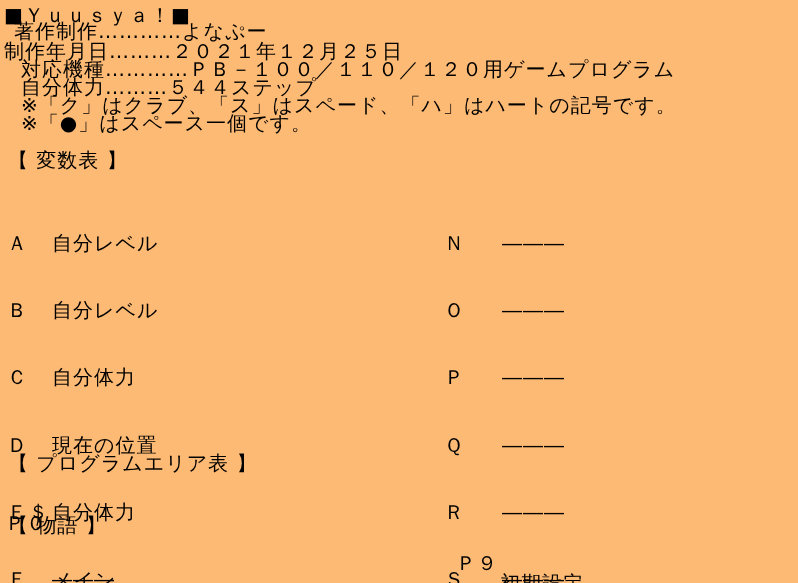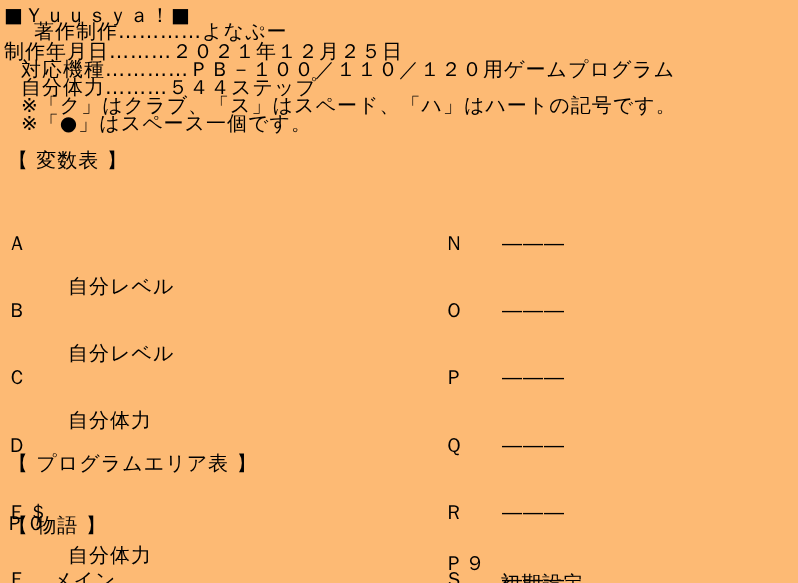--- a/index.html
+++ b/index.html
@@ -6,51 +6,51 @@
   .page{
     position:relative;width:798px;height:583px;background:#fdba74;color:#000000;
     font-family:"DejaVu Sans",sans-serif;font-size:20px;letter-spacing:1px;
     overflow:hidden;white-space:pre;
   }
   .line{position:absolute;line-height:20px;}
   .vt{position:absolute;left:0;top:186px;width:798px;}
   .vrow{position:relative;height:19.2px;line-height:19.2px;}
   .vrow span{position:absolute;top:0;}
   .l-letter{left:7px;}
-  .l-desc{left:68px;margin-top:43px;}
+  .l-desc{left:52px;}
   .r-letter{left:444px;}
   .r-desc{left:502px;}
   .p-code1{left:5px;}
   .p-desc1{left:52px;margin-top:37px;}
-  .p-code2{left:444px;text-align:right;}
+  .p-code2{left:456px;text-align:right;}
   .p-desc2{left:500px;}
 </style>
 </head>
 <body>
 
 <div class="page">
 
   
   <div class="line" style="top:5px;left:4px"></div>
   <div class="line" style="top:5px;left:4px">■Ｙｕｕｓｙａ！■</div>
-  <div class="line" style="top:21px;left:34px">著作制作…………よなぷー</div>
+  <div class="line" style="top:21px;left:14px">著作制作…………よなぷー</div>
   <div class="line" style="top:41px;left:4px">制作年月日………２０２１年１２月２５日</div>
   <div class="line" style="top:59px;left:21px">対応機種…………ＰＢ－１００／１１０／１２０用ゲームプログラム</div>
   <div class="line" style="top:77px;left:21px">自分体力………５４４ステップ</div>
   <div class="line" style="top:95px;left:21px">※「ク」はクラブ、「ス」はスペード、「ハ」はハートの記号です。</div>
   <div class="line" style="top:113px;left:21px">※「●」はスペース一個です。</div>
 
   
   <div class="line" style="top:150px;left:8px">【 変数表 】</div>
 
   <div class="vt">
     <div class="vrow"><span class="l-letter">Ａ</span><span class="l-desc">自分レベル</span><span class="r-letter">Ｎ</span><span class="r-desc">―――</span></div>
     <div class="vrow"><span class="l-letter">Ｂ</span><span class="l-desc">自分レベル</span><span class="r-letter">Ｏ</span><span class="r-desc">―――</span></div>
     <div class="vrow"><span class="l-letter">Ｃ</span><span class="l-desc">自分体力</span><span class="r-letter">Ｐ</span><span class="r-desc">―――</span></div>
-    <div class="vrow"><span class="l-letter">Ｄ</span><span class="r-letter">Ｑ</span><span class="r-desc">―――</span></div>
+    <div class="vrow"><span class="l-letter">Ｄ</span><span class="l-desc">現在の位置</span><span class="r-letter">Ｑ</span><span class="r-desc">―――</span></div>
     <div class="vrow"><span class="l-letter">Ｅ＄</span><span class="l-desc">自分体力</span><span class="r-letter">Ｒ</span><span class="r-desc">―――</span></div>
     <div class="vrow"><span class="l-letter">Ｆ</span><span class="l-desc">―――</span><span class="r-letter">Ｓ</span><span class="r-desc">―――</span></div>
     
     
     
     
     
     
     
   </div>

